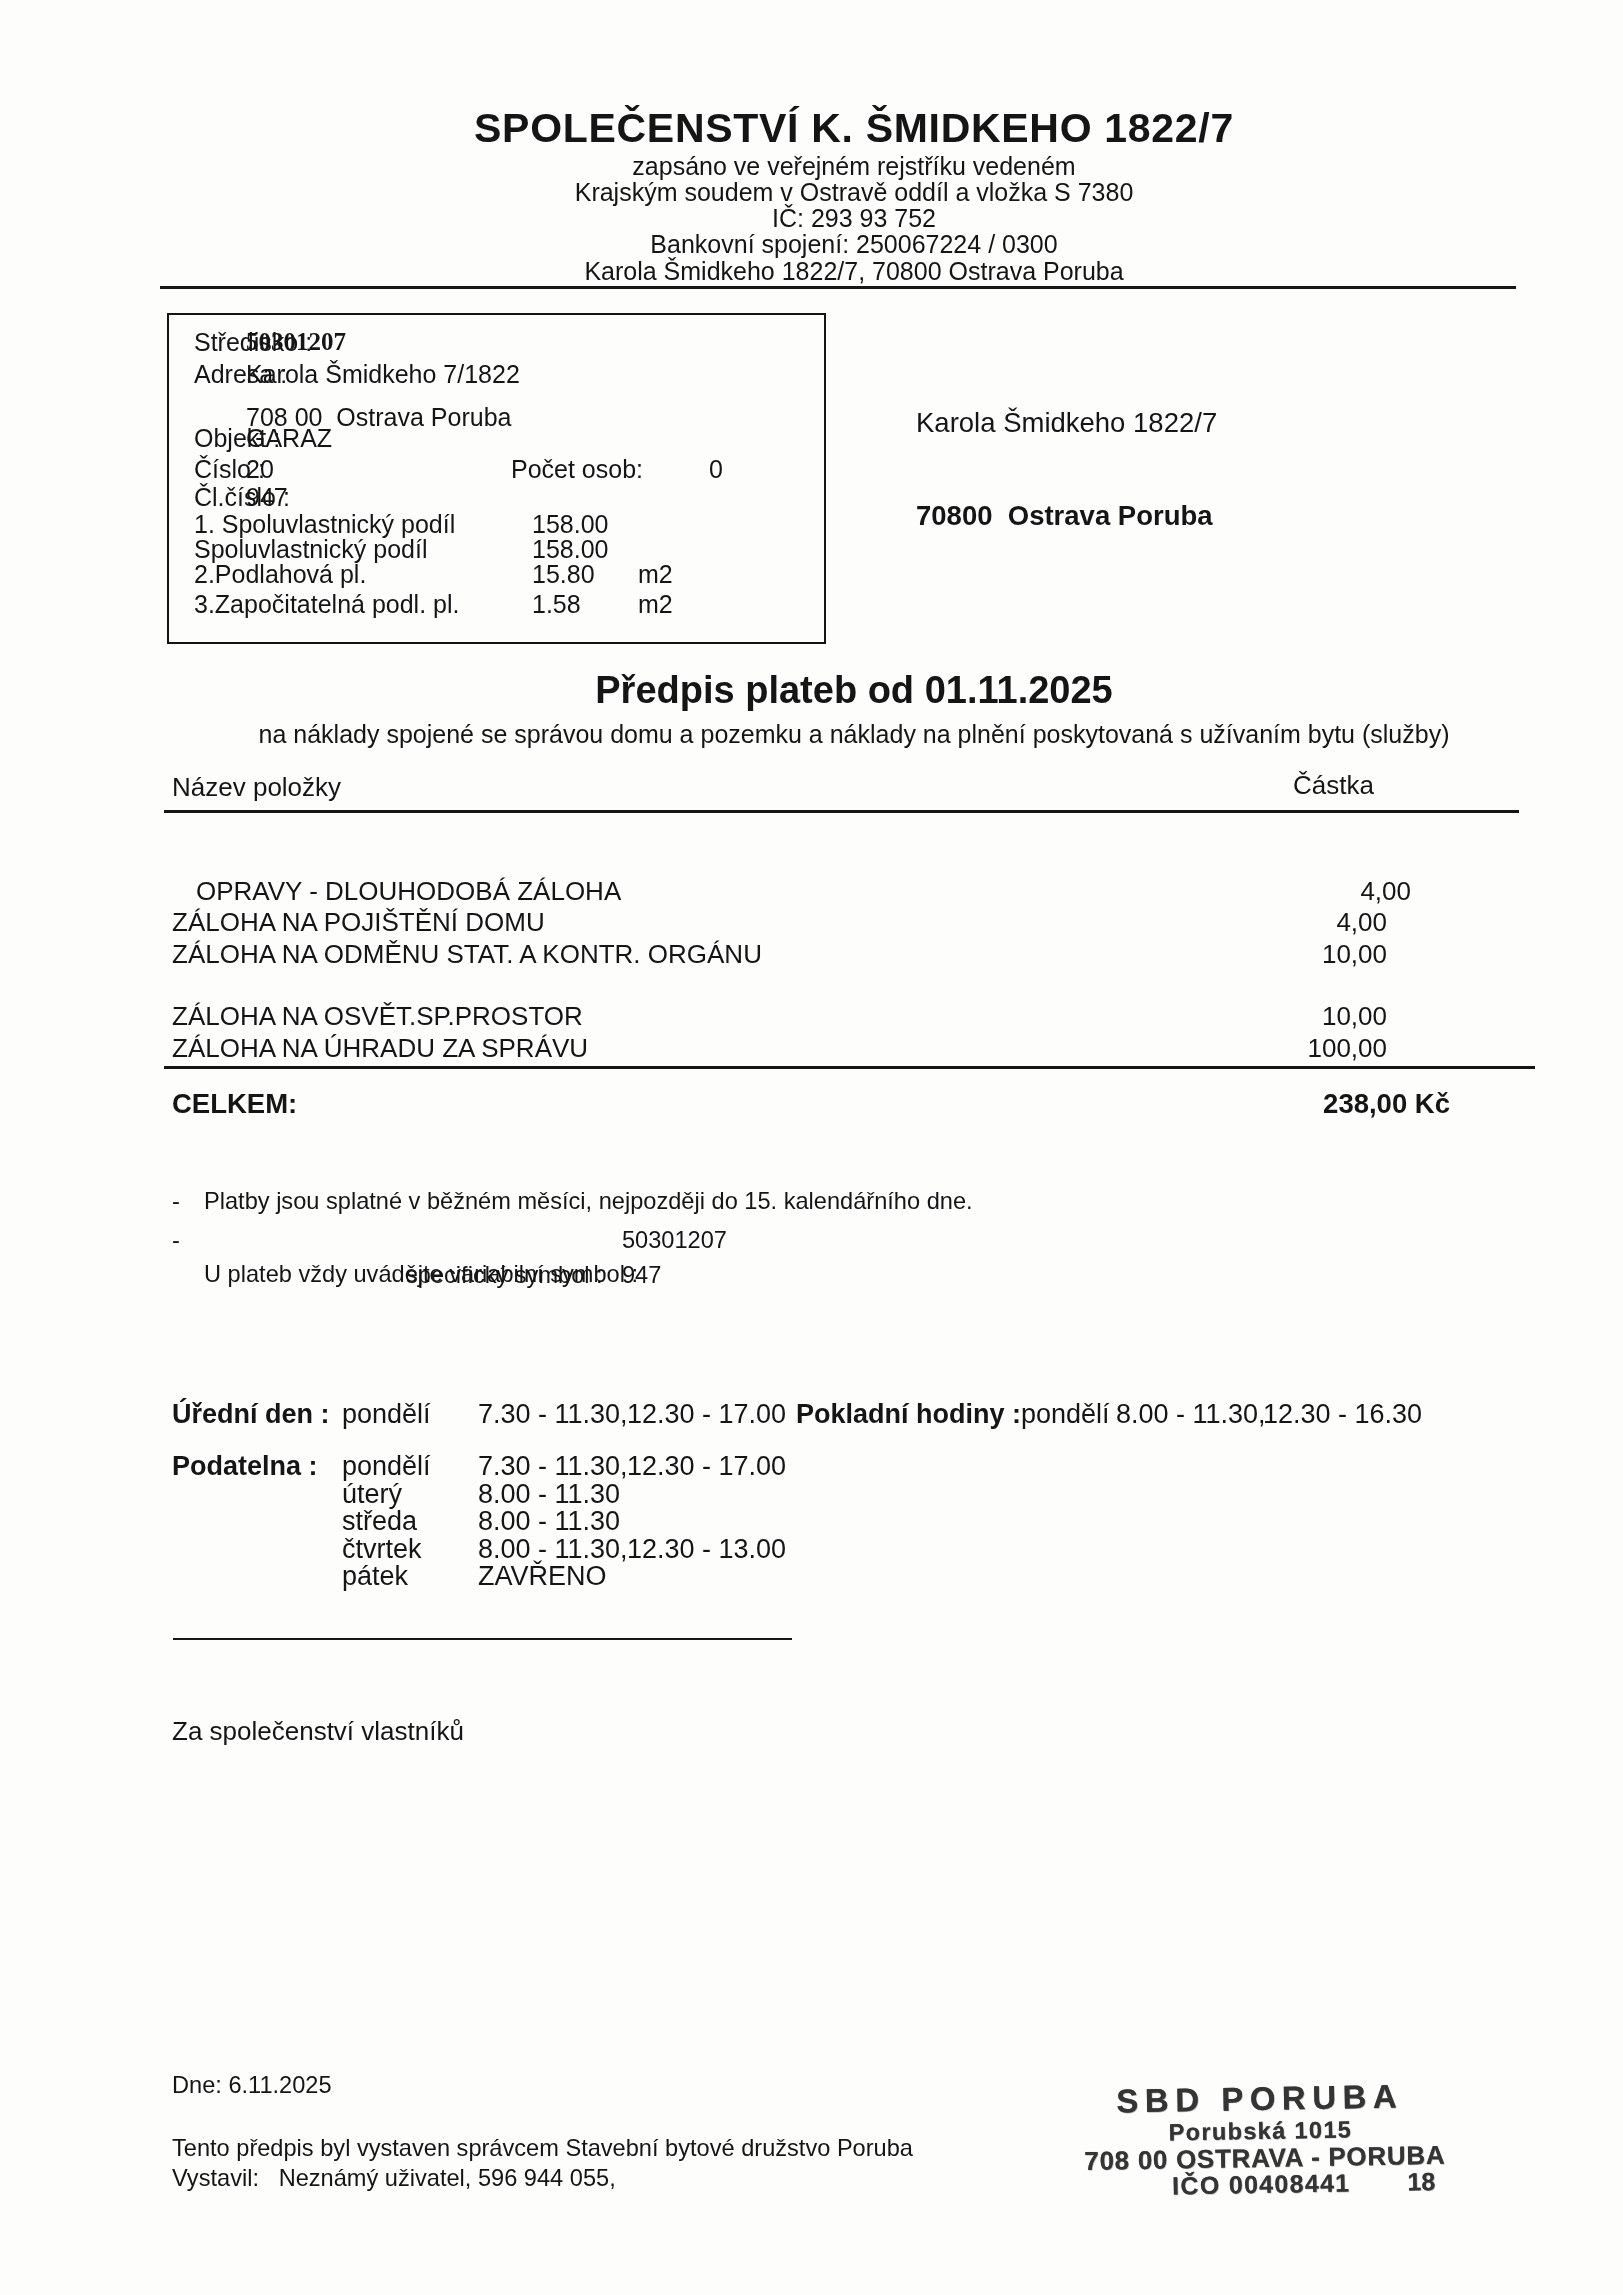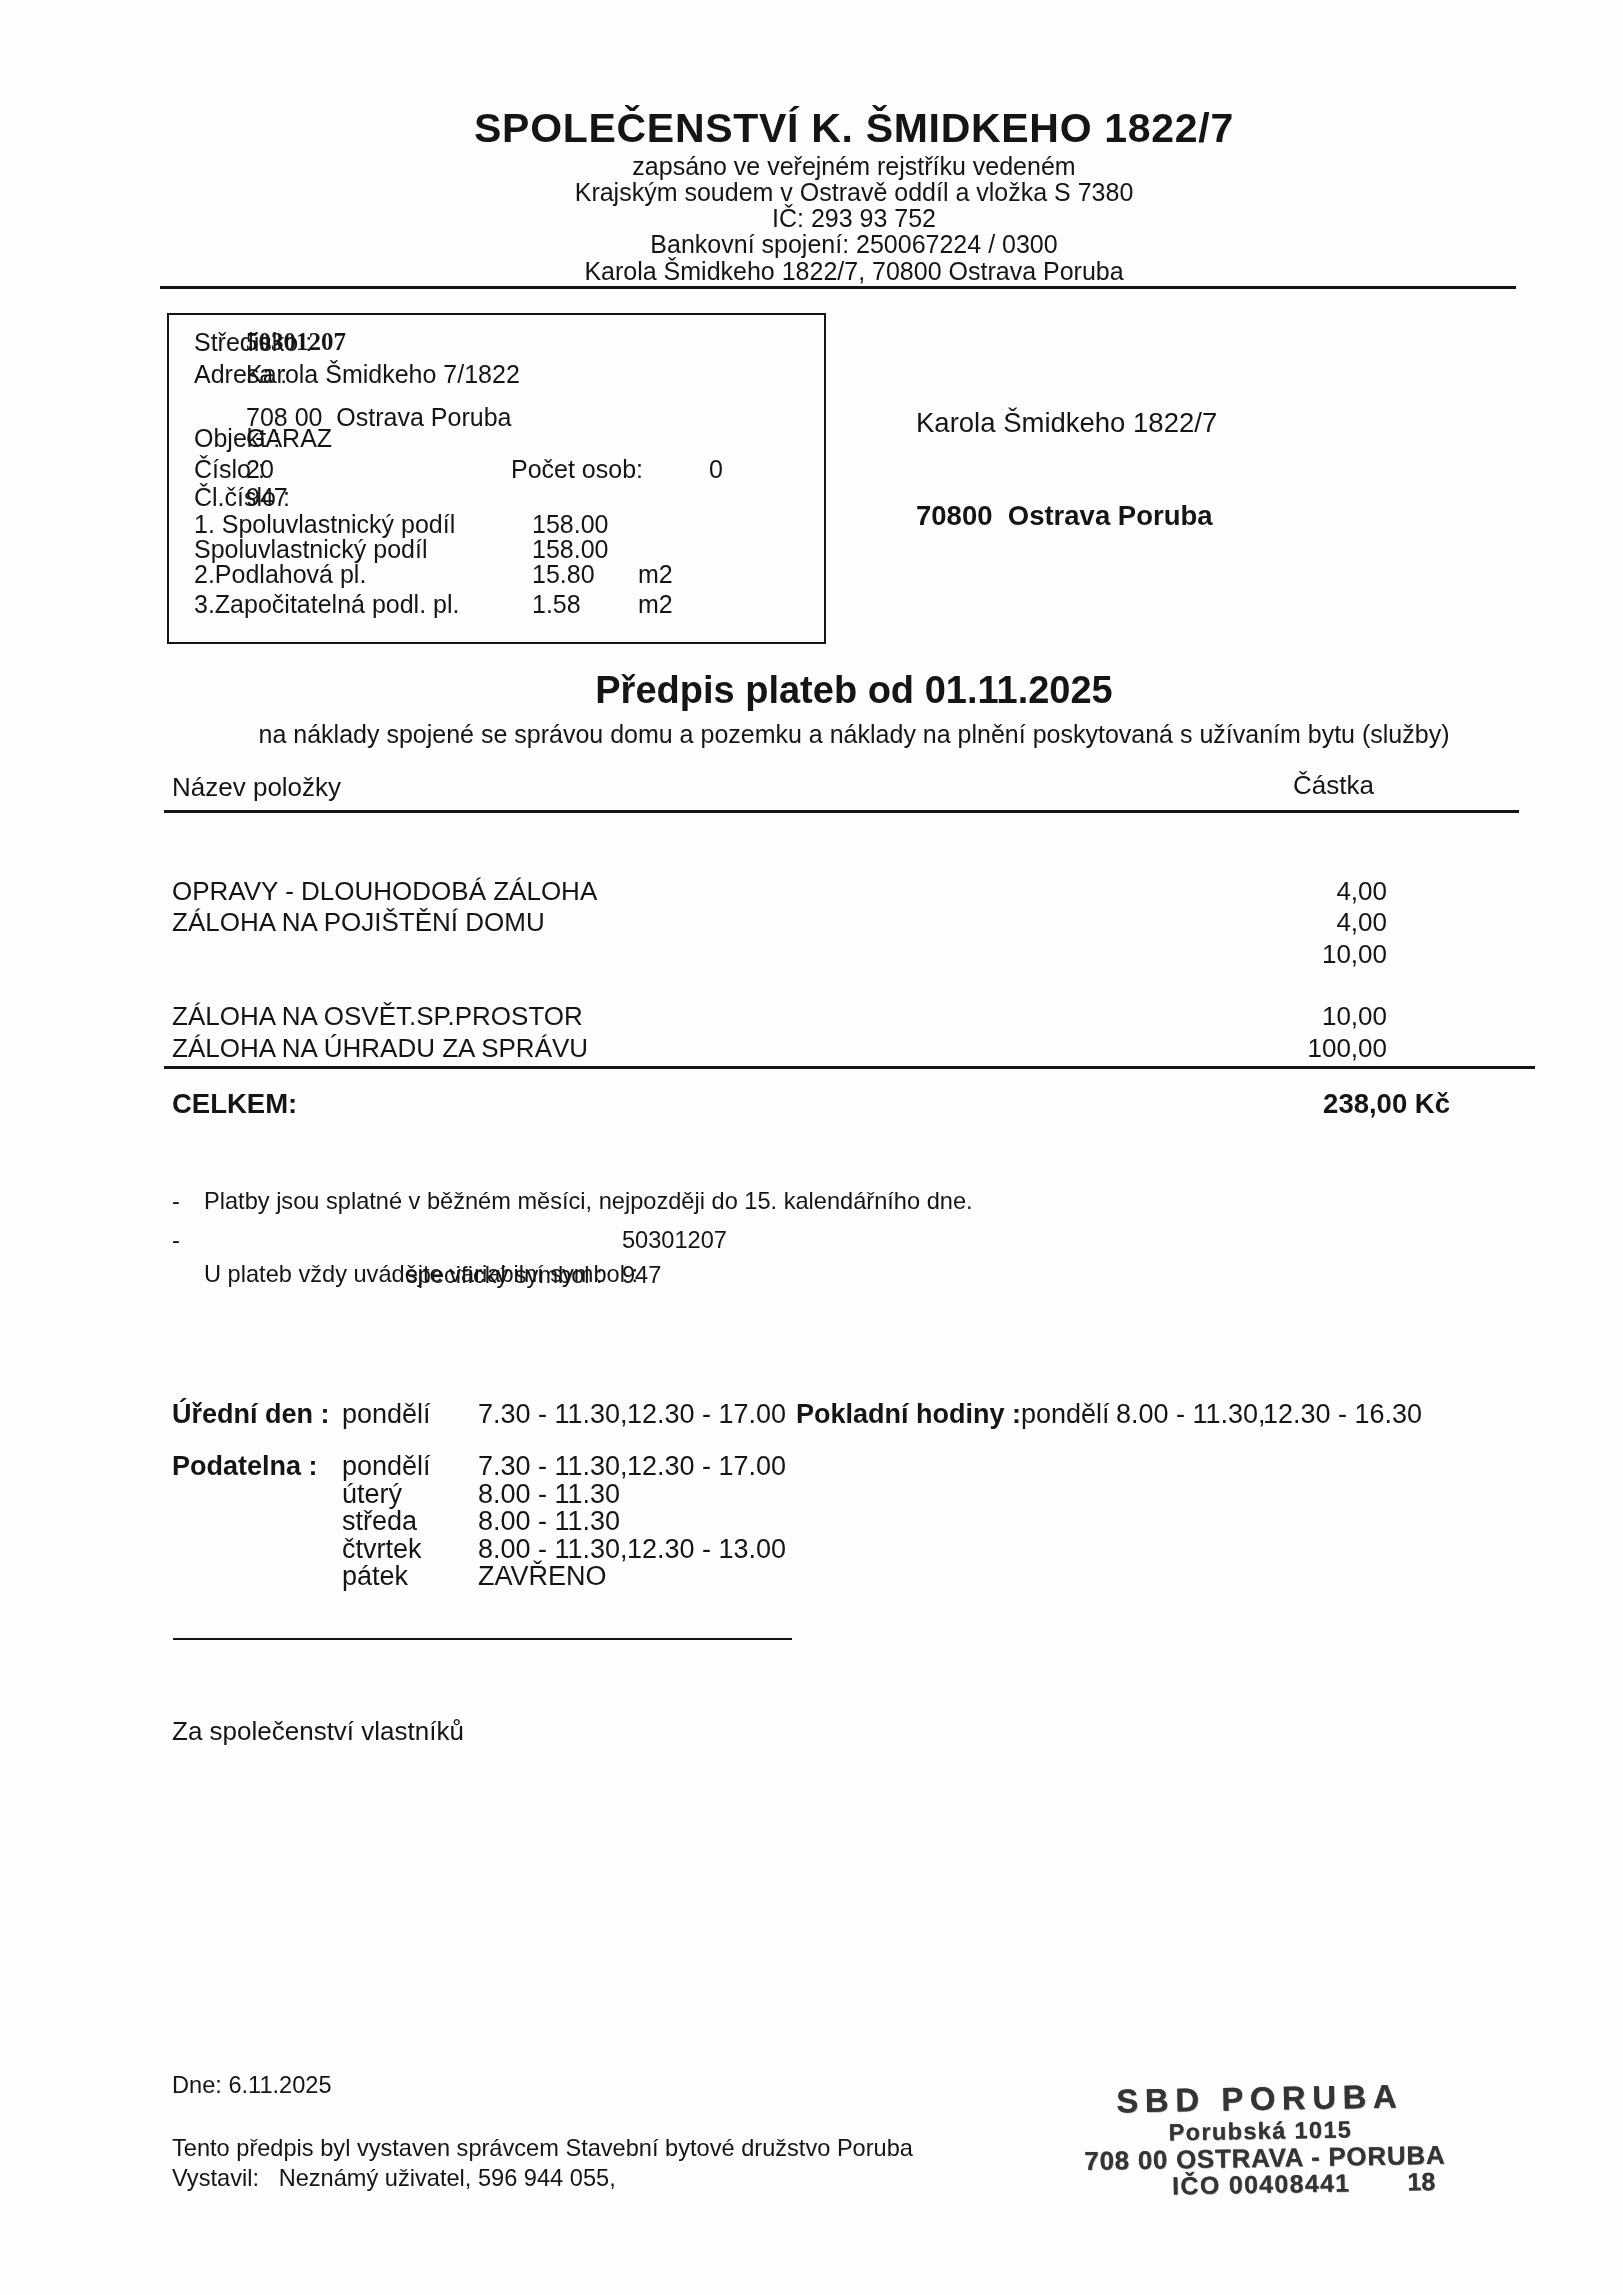--- a/index.html
+++ b/index.html
@@ -106,29 +106,30 @@
   <div class="abs rcp1" style="left:916px;top:407px;">Karola Šmidkeho 1822/7</div>
   <div class="abs rcp2" style="left:916px;top:452px;margin-top:48px;">70800  Ostrava Poruba</div>
 
   <div class="abs center-shift main-title" style="top:669px;">Předpis plateb od 01.11.2025</div>
   <div class="abs center-shift main-sub" style="top:720px;">na náklady spojené se správou domu a pozemku a náklady na plnění poskytovaná s užívaním bytu (služby)</div>
 
   <div class="abs colhdr" style="left:172px;top:772px;">Název položky</div>
   <div class="abs colhdr" style="left:1293px;top:770px;">Částka</div>
   <div class="rule" style="left:164px;top:810px;width:1355px;height:2.6px;"></div>
 
-  <div class="fee-row" style="top:876px;">
+  <div class="fee-row" style="top:876px;margin-left:24px;">
     <span>OPRAVY - DLOUHODOBÁ ZÁLOHA</span>
     <span class="amt">4,00</span>
   </div>
   <div class="fee-row" style="top:907px;">
     <span>ZÁLOHA NA POJIŠTĚNÍ DOMU</span>
     <span class="amt">4,00</span>
   </div>
   <div class="fee-row" style="top:939px;">
+    <span>ZÁLOHA NA ODMĚNU STAT. A KONTR. ORGÁNU</span>
     <span class="amt">10,00</span>
   </div>
   <div class="fee-row" style="top:1001px;">
     <span>ZÁLOHA NA OSVĚT.SP.PROSTOR</span>
     <span class="amt">10,00</span>
   </div>
   <div class="fee-row" style="top:1033px;">
     <span>ZÁLOHA NA ÚHRADU ZA SPRÁVU</span>
     <span class="amt">100,00</span>
   </div>

